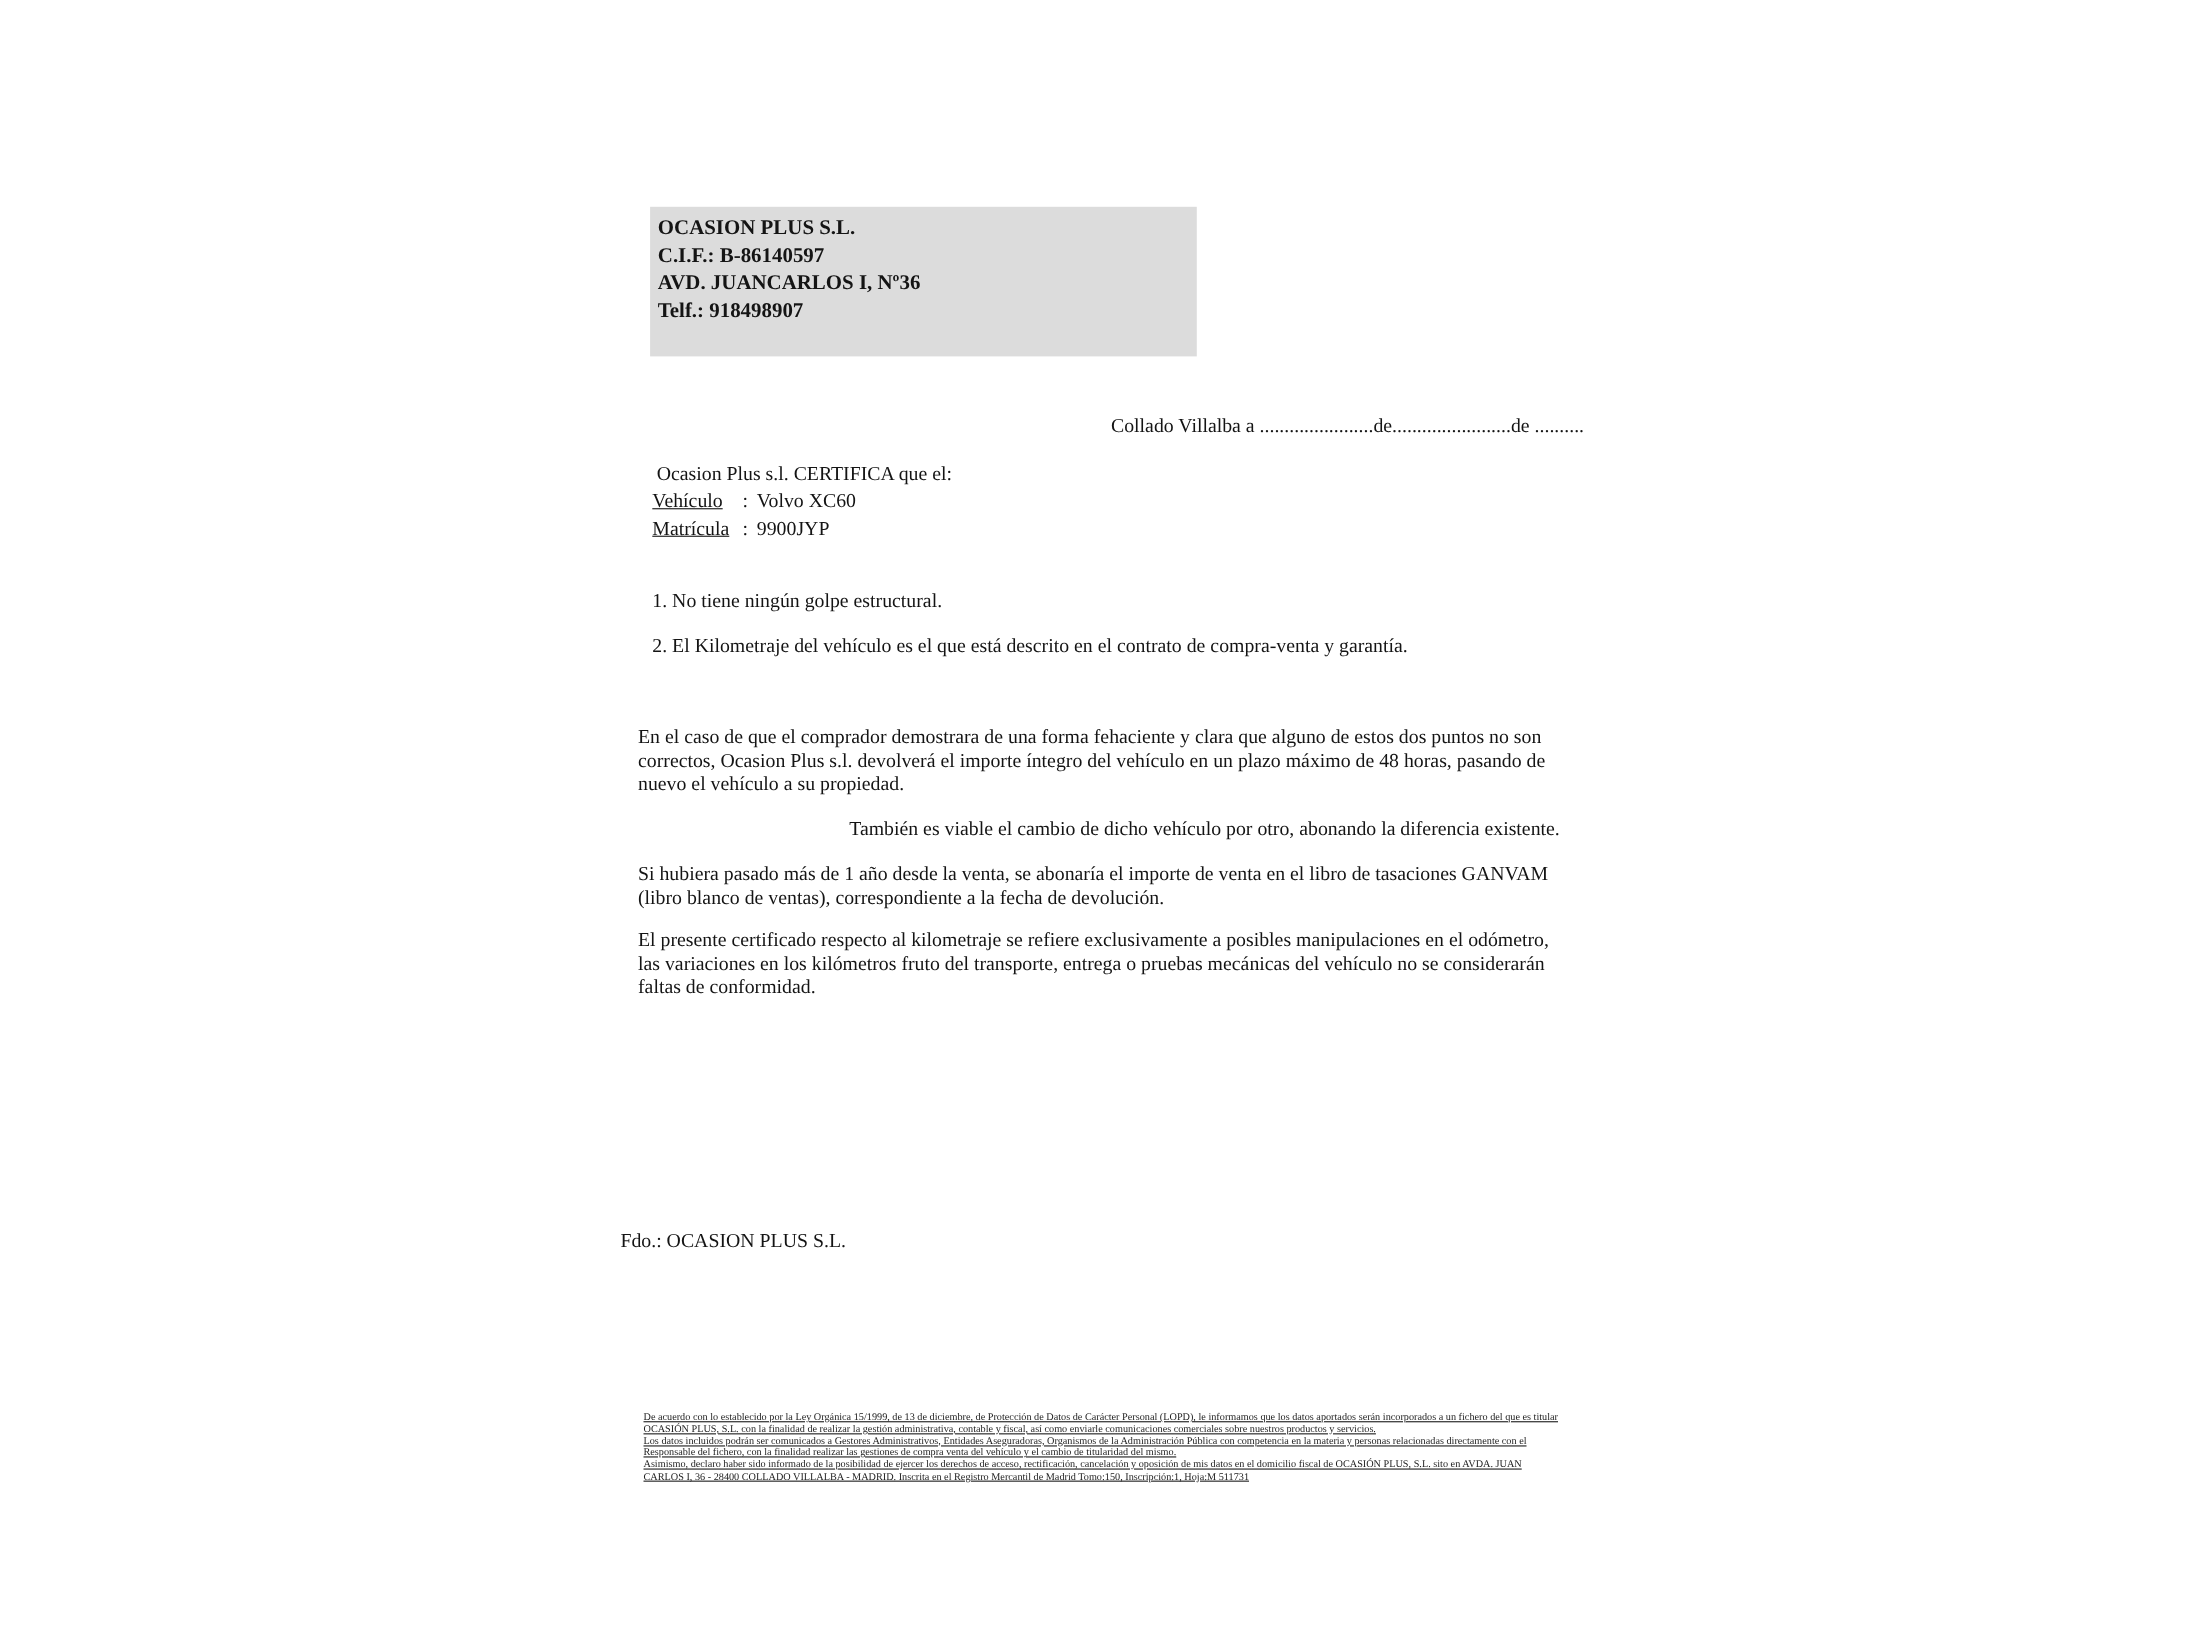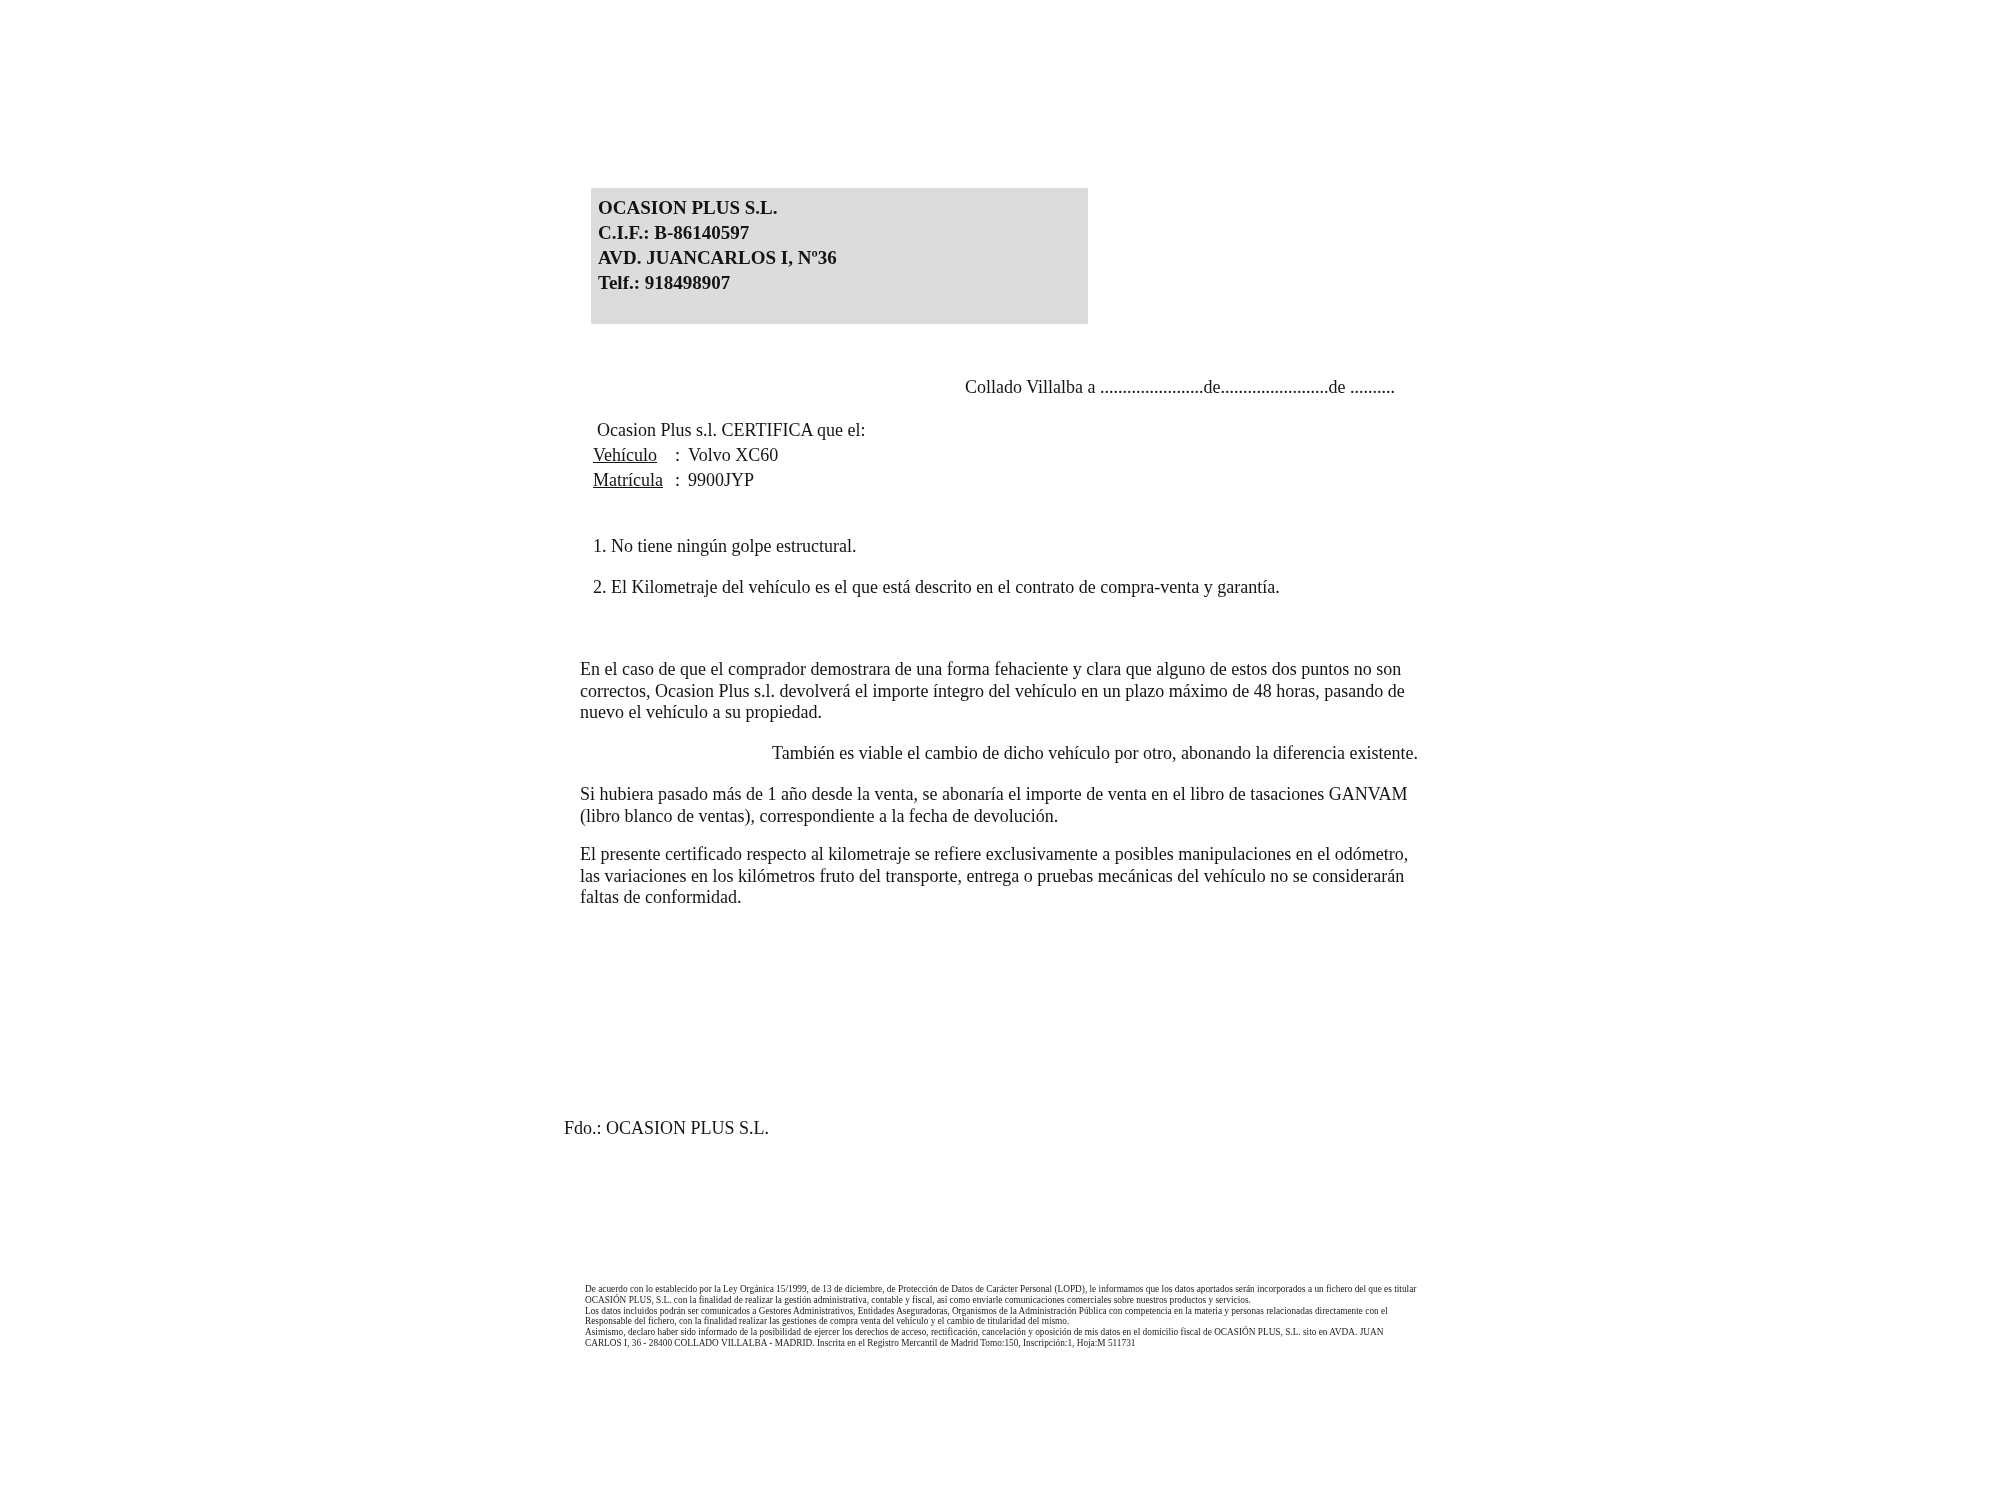--- a/index.html
+++ b/index.html
@@ -27,21 +27,21 @@
   .header-box .hb-line {
     font-weight: bold;
     font-size: 19px;
     line-height: 25px;
     white-space: nowrap;
   }
 
   
   .date-line {
     position: absolute;
-    left: 965px;
+    left: 1010px;
     top: 377px;
     font-size: 18px;
     white-space: nowrap;
   }
 
   
   .cert-block {
     position: absolute;
     left: 593px;
     top: 418px;
@@ -91,20 +91,21 @@
   }
 
   
   .legal {
     position: absolute;
     left: 585px;
     top: 1284px;
     font-size: 9.3px;
     line-height: 10.8px;
     color: #1c1c1c;
+    text-decoration: underline;
   }
   .legal .legal-line { white-space: nowrap; }
 </style>
 </head>
 <body>
 
 <div class="page">
 
   <div class="header-box">
     <div class="hb-line">OCASION PLUS S.L.</div>

